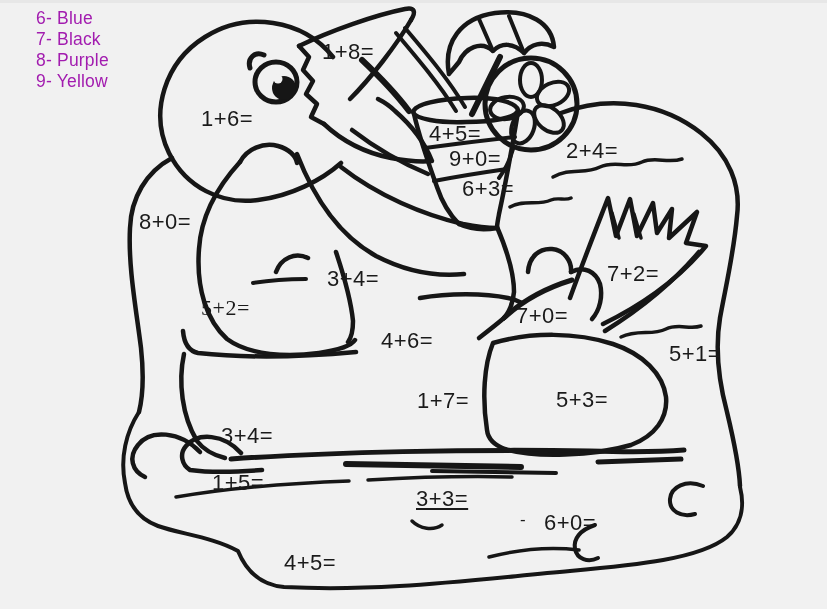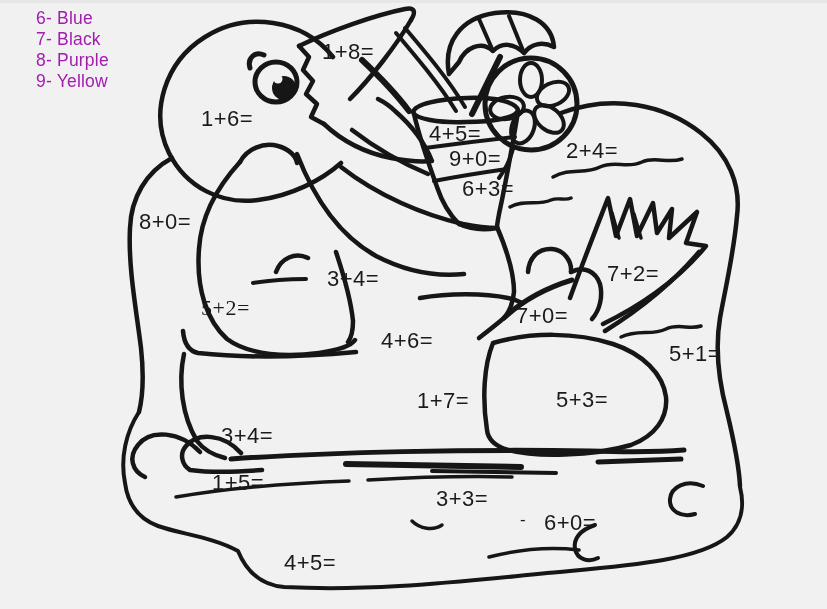--- a/index.html
+++ b/index.html
@@ -134,18 +134,18 @@
       <div class="prob" style="left: 607px; top: 264px;">7+2=</div>
       <div class="prob" style="left: 327px; top: 269px; text-align: center;">3+4=</div>
       <div class="prob" style="left: 201px; top: 298px; font-family: Liberation Serif, serif;">5+2=</div>
       <div class="prob" style="left: 516px; top: 306px;">7+0=</div>
       <div class="prob" style="left: 381px; top: 331px;">4+6=</div>
       <div class="prob" style="left: 669px; top: 344px;">5+1=</div>
       <div class="prob" style="left: 556px; top: 390px;">5+3=</div>
       <div class="prob" style="left: 417px; top: 391px;">1+7=</div>
       <div class="prob" style="left: 221px; top: 426px;">3+4=</div>
       <div class="prob" style="left: 212px; top: 473px;">1+5=</div>
-      <div class="prob" style="left: 436px; top: 489px;">3+3=</div>
+      <div class="prob" style="left: 416px; top: 489px; text-decoration: underline;">3+3=</div>
       <div class="prob" style="left: 544px; top: 513px;">6+0=</div>
       <div class="prob" style="left: 284px; top: 553px;">4+5=</div>
       <div class="stray" style="left: 520px; top: 510px;">-</div>
     </div>
 </div>
 
 </body></html>

